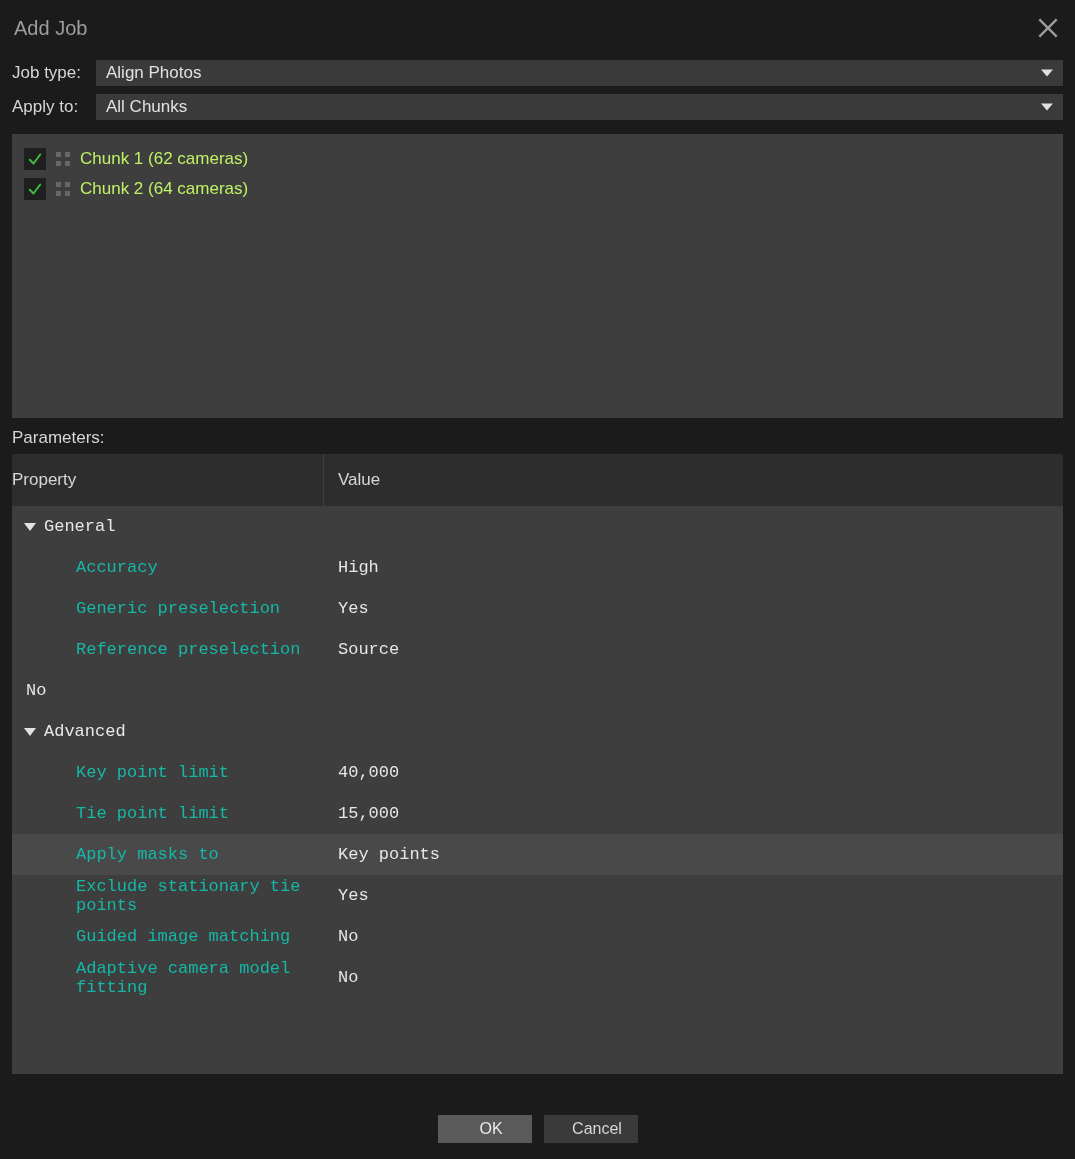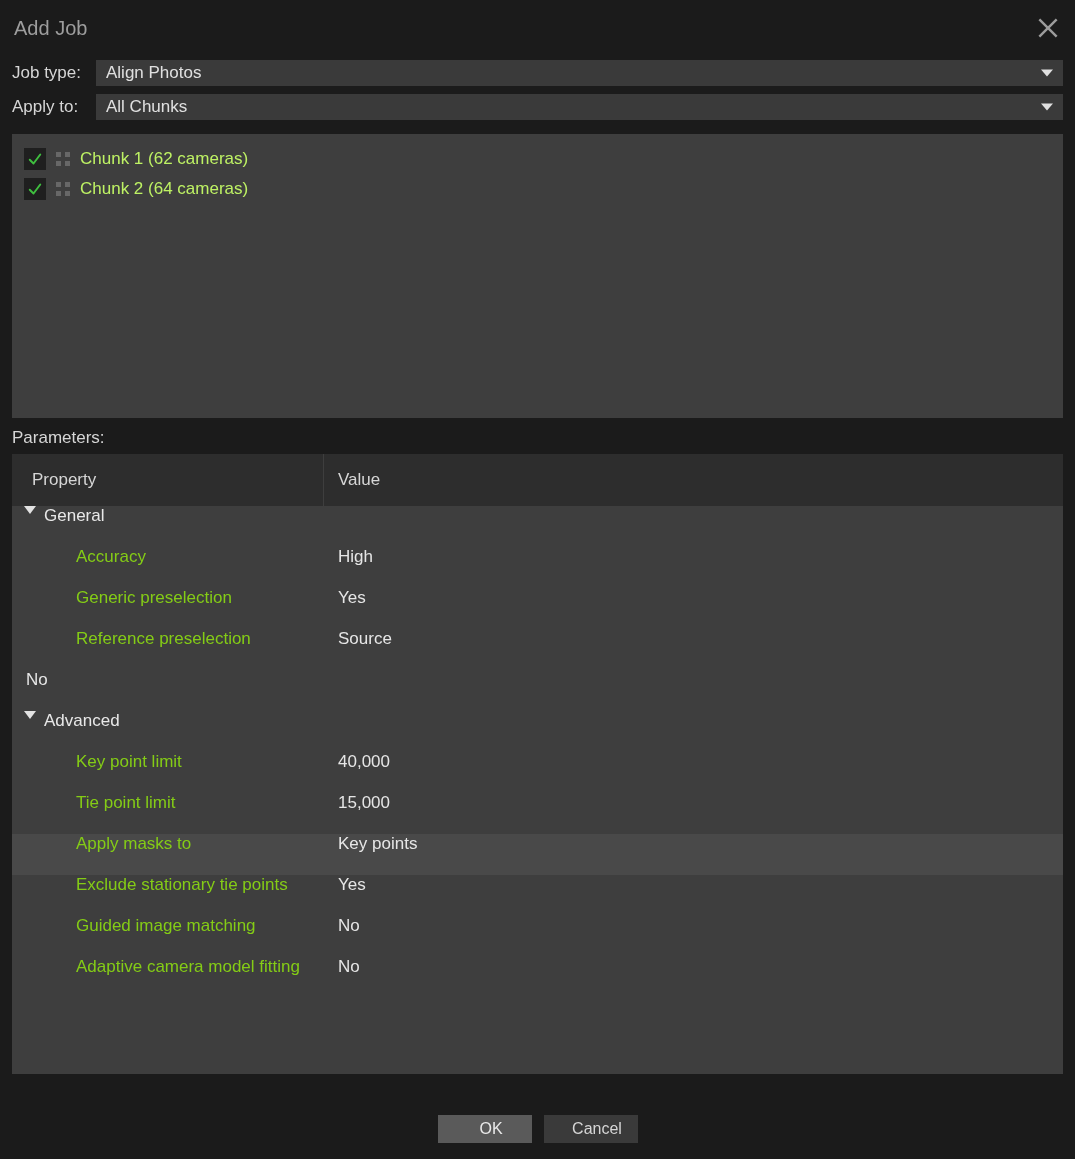--- a/index.html
+++ b/index.html
@@ -122,58 +122,59 @@
     background: #3e3e3e;
   }
   .params-header {
     display: flex;
     background: #2d2d2d;
     height: 52px;
     align-items: center;
   }
   .col-prop {
     width: 312px;
-    padding-left: 20px;
+    padding-left: 0;
     border-right: 1px solid #3e3e3e;
     height: 100%;
     display: flex;
     align-items: center;
   }
   .col-val {
     flex: 1;
     padding-left: 14px;
     height: 100%;
     display: flex;
     align-items: center;
   }
   .params-body {
     flex: 1;
     overflow: hidden;
   }
   .group-row, .prop-row {
     display: flex;
-    align-items: flex-start;
+    align-items: center;
     height: 41px;
+    font-family: Liberation Mono, monospace;
   }
   .group-row {
     padding-left: 12px;
     gap: 8px;
     cursor: pointer;
   }
   .tri {
     width: 0; height: 0;
     border-left: 6px solid transparent;
     border-right: 6px solid transparent;
     border-top: 8px solid #e2e2e2;
   }
   .group-label { color: #e8e8e8; }
   .prop-row .pcell-name {
     width: 312px;
     padding-left: 64px;
-    color: #84cc16;
+    color: #14b8a6;
   }
   .prop-row .pcell-val {
     flex: 1;
     padding-left: 14px;
     color: #e6e6e6;
   }
   .prop-row.selected {
     background: #494949;
   }
 

